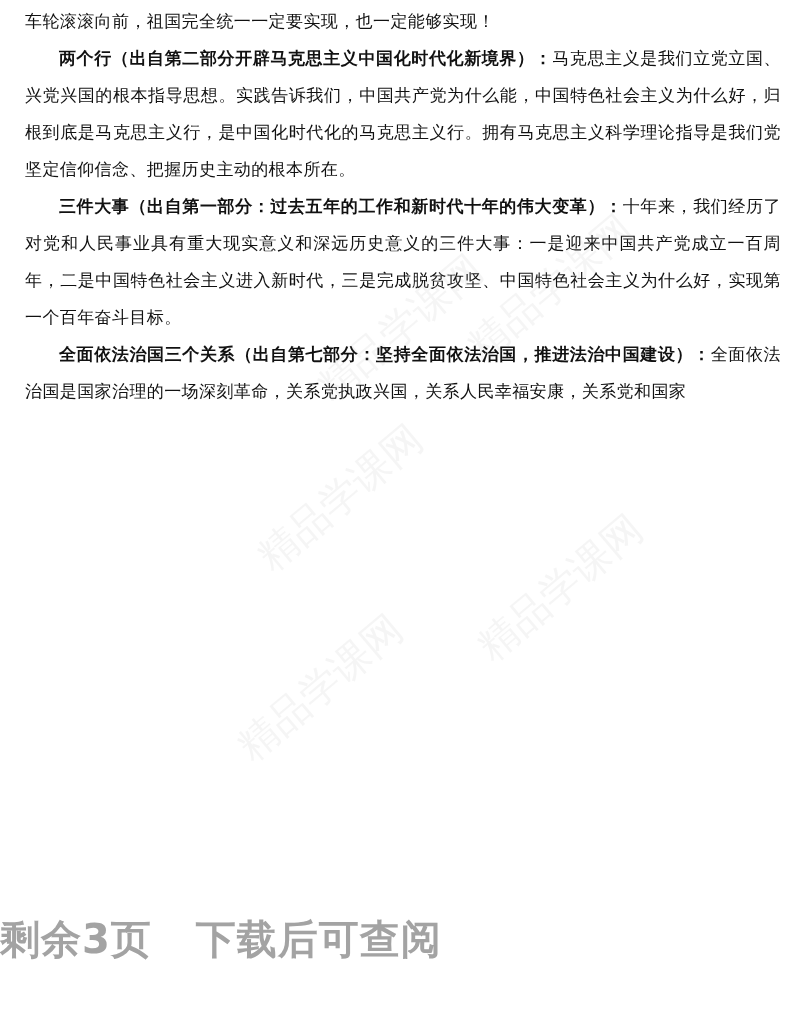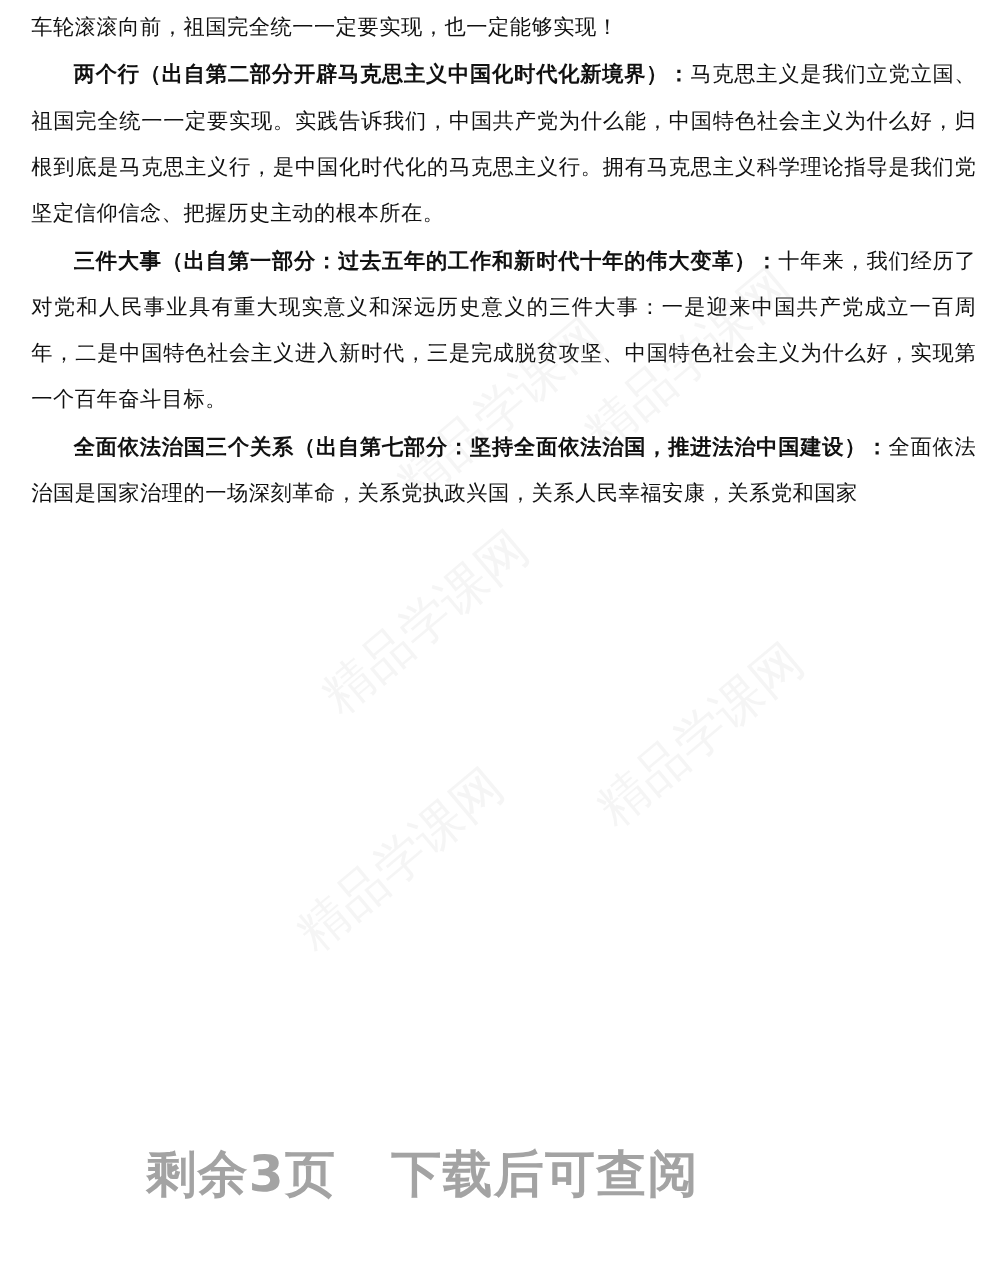--- a/index.html
+++ b/index.html
@@ -27,58 +27,57 @@
       line-height: 37px;
       text-align: justify;
       letter-spacing: 0.4px;
       word-break: break-all;
     }
     .para.indent {
       text-indent: 2em;
     }
     .para .lead {
       font-weight: bold;
-      font-family: Liberation Serif, serif;
     }
     .first-line {
       margin-top: 3px;
     }
     .watermark {
       position: absolute;
       color: rgba(160,160,160,0.10);
       font-size: 40px;
       transform: rotate(-40deg);
       pointer-events: none;
       white-space: nowrap;
     }
     .more-banner {
       position: absolute;
       left: 0;
       top: 912px;
       width: 676px;
-      text-align: center;
+      text-align: left;
       font-size: 40px;
       font-weight: bold;
       color: #a3a3a3;
       letter-spacing: 1px;
     }
     .more-banner .gap {
       display: inline-block;
       width: 44px;
     }
   </style>
 </head>
 <body>
 
 <div class="page">
   <p class="para first-line">
     <span class="lead"></span><span>车轮滚滚向前，祖国完全统一一定要实现，也一定能够实现！</span>
   </p>
   <p class="para indent">
-    <span class="lead">两个行（出自第二部分开辟马克思主义中国化时代化新境界）：</span><span>马克思主义是我们立党立国、祖国完全统一一定要实现。实践告诉我们，中国共产党为什么能，中国特色社会主义为什么好，归根到底是马克思主义行，是中国化时代化的马克思主义行。拥有马克思主义科学理论指导是我们党坚定信仰信念、把握历史主动的根本所在。</span>
+    <span class="lead">两个行（出自第二部分开辟马克思主义中国化时代化新境界）：</span><span>马克思主义是我们立党立国、兴党兴国的根本指导思想。实践告诉我们，中国共产党为什么能，中国特色社会主义为什么好，归根到底是马克思主义行，是中国化时代化的马克思主义行。拥有马克思主义科学理论指导是我们党坚定信仰信念、把握历史主动的根本所在。</span>
   </p>
   <p class="para indent">
     <span class="lead">三件大事（出自第一部分：过去五年的工作和新时代十年的伟大变革）：</span><span>十年来，我们经历了对党和人民事业具有重大现实意义和深远历史意义的三件大事：一是迎来中国共产党成立一百周年，二是中国特色社会主义进入新时代，三是完成脱贫攻坚、中国特色社会主义为什么好，实现第一个百年奋斗目标。</span>
   </p>
   <p class="para indent">
     <span class="lead">全面依法治国三个关系（出自第七部分：坚持全面依法治国，推进法治中国建设）：</span><span>全面依法治国是国家治理的一场深刻革命，关系党执政兴国，关系人民幸福安康，关系党和国家</span>
   </p>
 </div>
 
 <div class="watermark" style="left:300px;top:300px;">精品学课网</div>

